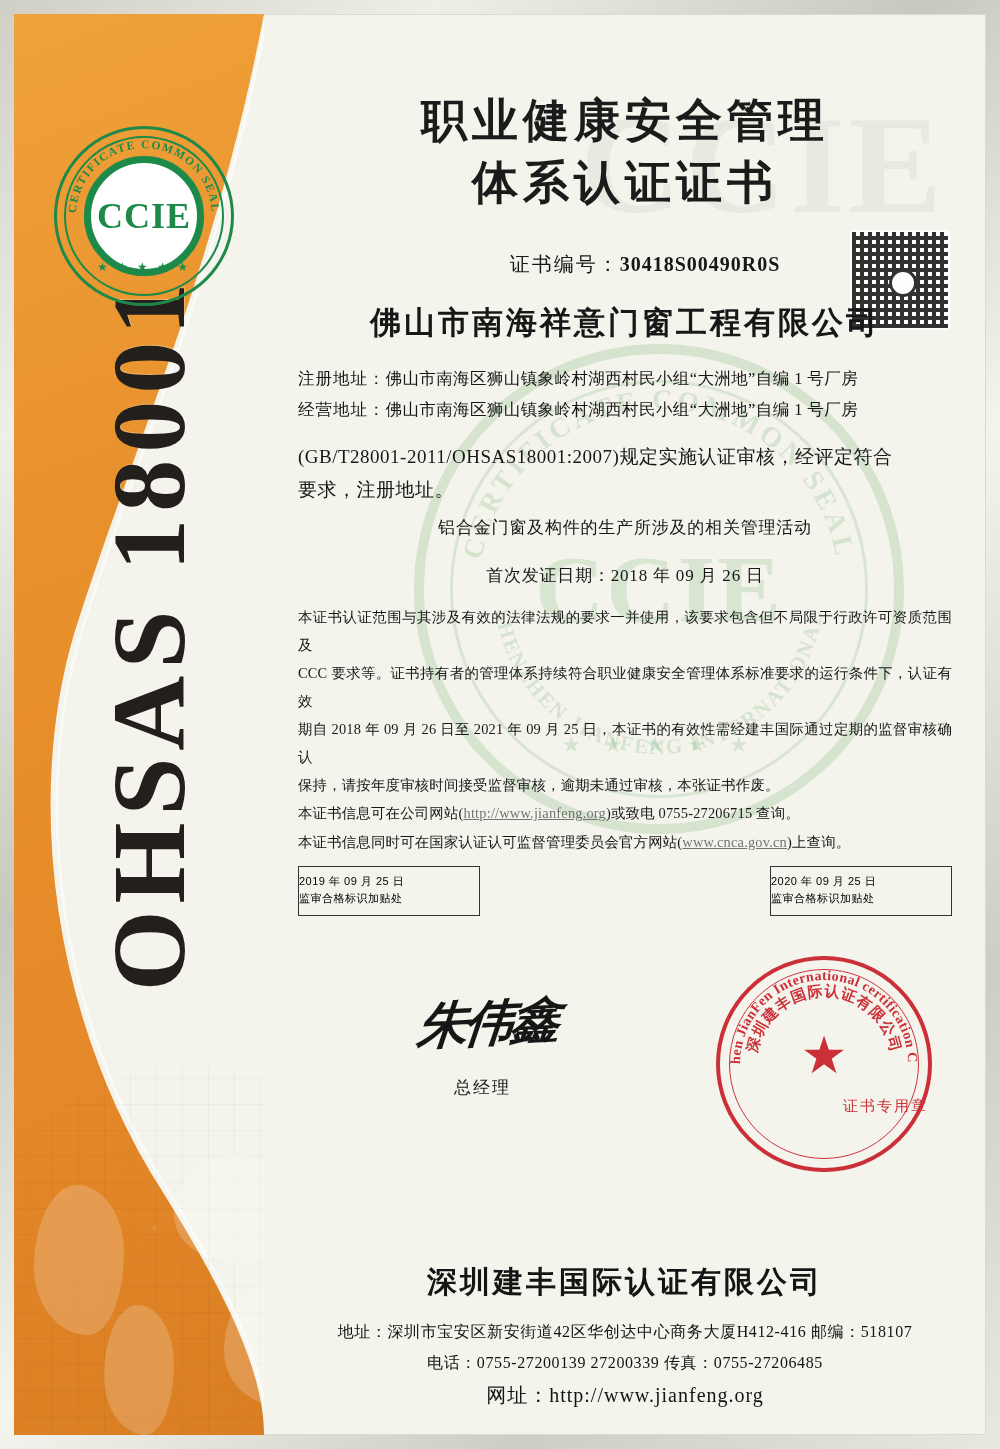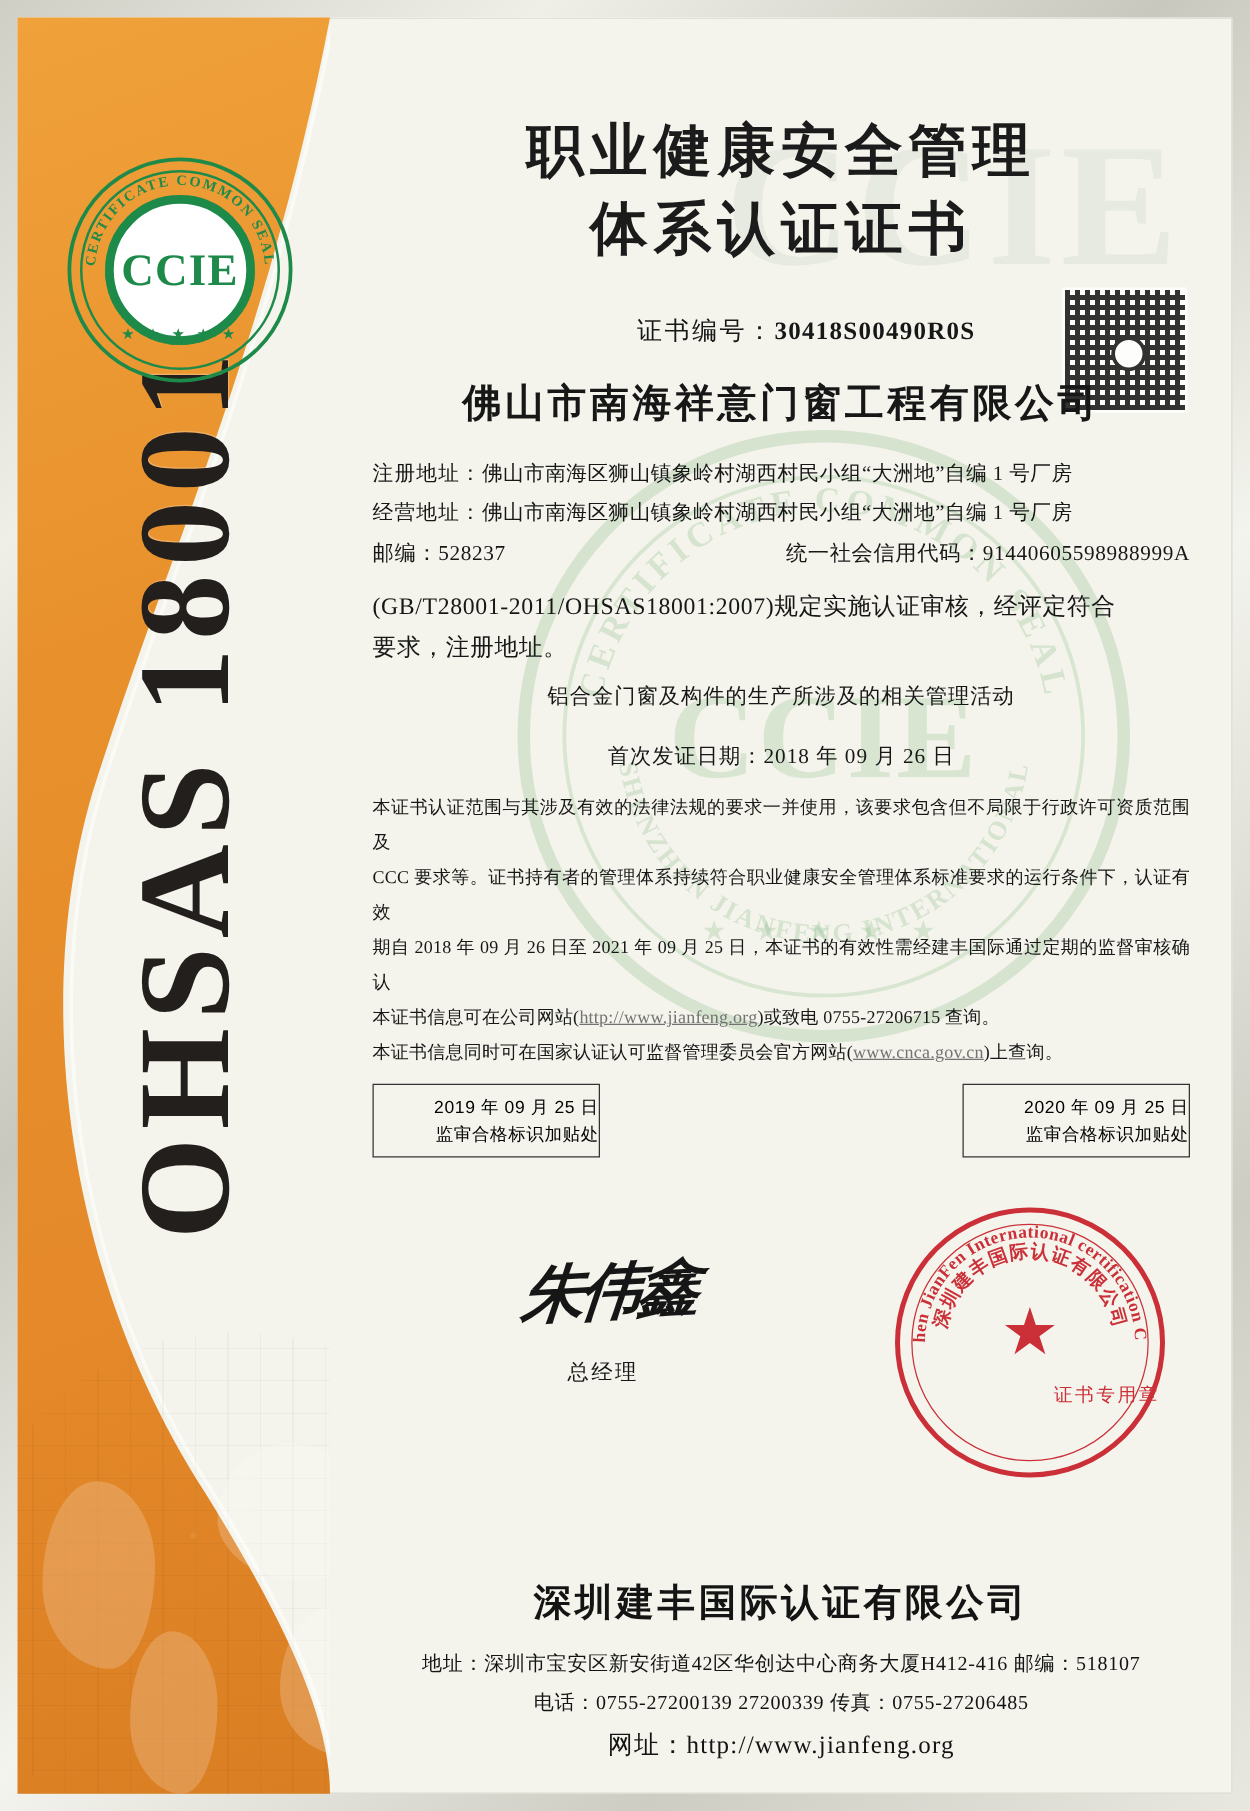--- a/index.html
+++ b/index.html
@@ -227,22 +227,22 @@
   .fineprint a{color:#737373;}
   .stamp-boxes{
     position:relative;
     margin-top:10px;
     display:flex;
     justify-content:space-between;
   }
   .stamp-box{
     width:180px;
     border:1px solid #333;
-    text-align:right;
-    font-size:14px;
+    text-align:left;
+    font-size:11px;
     padding:6px 0 7px;
     line-height:1.6;
     letter-spacing:.5px;
   }
   
   .sig-area{position:relative;height:230px;margin-top:40px;}
   .signature{
     position:absolute;left:120px;top:34px;
     font-family:"Liberation Serif",serif;
     font-size:50px;color:#161616;
@@ -362,41 +362,34 @@
 
     <div class="row addr">
       <div>
         <span class="lab">注册地址：</span><span>佛山市南海区狮山镇象岭村湖西村民小组“大洲地”自编 1 号厂房</span>
       </div>
       <div>
         <span class="lab">经营地址：</span><span>佛山市南海区狮山镇象岭村湖西村民小组“大洲地”自编 1 号厂房</span>
       </div>
     </div>
 
-    <div class="row pc-row">
-      <span>
-        <span>邮编：</span><span>528237</span>
-      </span>
-      <span>
-        <span>统一社会信用代码：</span><span>91440605598988999A</span>
-      </span>
-    </div>
 
     <div class="row statement">
       <div>(GB/T28001-2011/OHSAS18001:2007)规定实施认证审核，经评定符合</div>
       <div>要求，注册地址。</div>
     </div>
 
     <div class="row scope-text">铝合金门窗及构件的生产所涉及的相关管理活动</div>
     <div class="row firstissue">首次发证日期：2018 年 09 月 26 日</div>
 
     <div class="row fineprint">
       <div>本证书认证范围与其涉及有效的法律法规的要求一并使用，该要求包含但不局限于行政许可资质范围及</div>
       <div>CCC 要求等。证书持有者的管理体系持续符合职业健康安全管理体系标准要求的运行条件下，认证有效</div>
       <div>期自 2018 年 09 月 26 日至 2021 年 09 月 25 日，本证书的有效性需经建丰国际通过定期的监督审核确认</div>
+      <div>保持，请按年度审核时间接受监督审核，逾期未通过审核，本张证书作废。</div>
       <div>
         <span>本证书信息可在公司网站(</span><a href="#">http://www.jianfeng.org</a><span>)或致电 0755-27206715 查询。</span>
       </div>
       <div>
         <span>本证书信息同时可在国家认证认可监督管理委员会官方网站(</span><a href="#">www.cnca.gov.cn</a><span>)上查询。</span>
       </div>
     </div>
 
     <div class="stamp-boxes">
       <div class="stamp-box">

